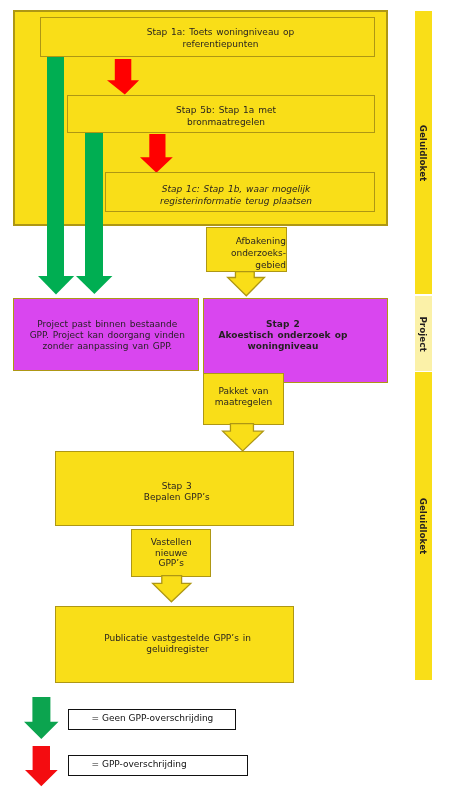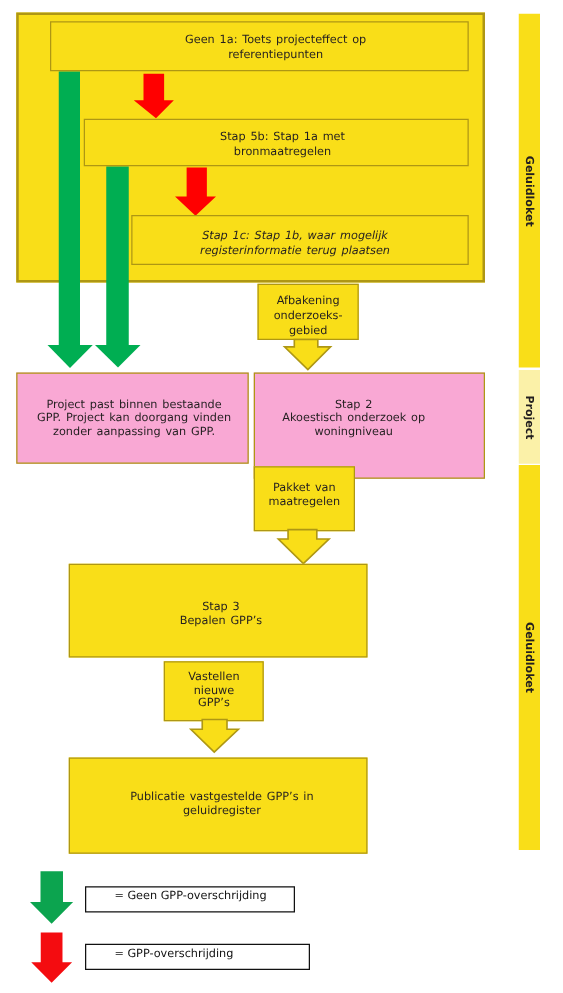--- a/index.html
+++ b/index.html
@@ -2,21 +2,21 @@
 <html><head>
 <meta charset="utf-8">
 <style>
   html,body{margin:0;padding:0;}
   body{width:450px;height:794px;background:#ffffff;position:relative;
        font-family:"DejaVu Sans",sans-serif;overflow:hidden;}
   .stage{position:absolute;left:0;top:0;width:450px;height:794px;}
   .nd{position:absolute;box-sizing:border-box;color:#231f20;}
   .yel{background:#F9DE18;border:1.2px solid #AE9714;}
   .thick{border-width:2px;}
-  .pale{background:#f9a8d4;border:1.6px solid #AE9714;padding-left:40px;}
+  .pale{background:#d946ef;border:1.6px solid #AE9714;padding-left:40px;}
   .lbl{position:absolute;left:0;right:0;text-align:center;white-space:pre-line;
        color:#231f20;line-height:11px;font-size:9px;word-spacing:1px;}
   .lgbox{position:absolute;box-sizing:border-box;background:#ffffff;
          border:1.5px solid #111;}
   .lgbox span{position:absolute;left:6.5px;top:50%;transform:translateY(-50%) translateY(-1.5px);
               color:#111;font-size:9px;white-space:nowrap;margin-left:16px;}
   .band{position:absolute;box-sizing:border-box;}
   .band span{position:absolute;left:50%;top:50%;
              transform:translate(-50%,-50%) rotate(90deg);
              color:#231f20;font-weight:bold;font-size:8.8px;white-space:nowrap;}
@@ -26,21 +26,21 @@
 <body>
 
 <div class="stage">
 
   <div class="nd yel thick" style="left:13px;top:10px;width:375px;height:216px;"></div>
 
   <div style="position:absolute;left:47.4px;top:57.3px;width:16.6px;height:218.8px;background:#00AE52;"></div>
   <div style="position:absolute;left:85.2px;top:133.3px;width:17.7px;height:142.8px;background:#00AE52;"></div>
 
   <div class="nd yel" style="left:40px;top:17.3px;width:335px;height:39.4px;">
-    <div class="lbl" style="top:8.5px;left:26px;line-height:11.7px;">Geen 1a: Toets projecteffect op
+    <div class="lbl" style="top:8.5px;left:26px;line-height:11.7px;">Stap 1a: Toets woningniveau op
 referentiepunten</div>
   </div>
 
   <svg class="ar" style="left:107.2px;top:58.8px;" width="32.1" height="35.6" viewBox="0 0 32.1 35.6">
     <path d="M7.8 0 L24.3 0 L24.3 21.3 L32.1 21.3 L17.8 35.6 L0 21.3 L7.8 21.3 Z" fill="#FF0000"></path>
   </svg>
 
   <div class="nd yel" style="left:67px;top:94.9px;width:308px;height:38.6px;">
     <div class="lbl" style="top:9.5px;left:10px;line-height:11.7px;">Stap 5b: Stap 1a met
 bronmaatregelen</div>
@@ -49,21 +49,21 @@
   <svg class="ar" style="left:139.9px;top:134.3px;" width="32.8" height="38.7" viewBox="0 0 32.8 38.7">
     <path d="M9.3 0 L25.5 0 L25.5 23.3 L32.8 23.3 L16.4 38.7 L0 23.3 L9.3 23.3 Z" fill="#FF0000"></path>
   </svg>
 
   <div class="nd yel" style="left:105px;top:172.4px;width:270px;height:39.8px;">
     <div class="lbl" style="top:10.5px;right:8px;line-height:11.7px;font-style:italic;">Stap 1c: Stap 1b, waar mogelijk
 registerinformatie terug plaatsen</div>
   </div>
 
   <div class="nd yel" style="left:206px;top:227px;width:81px;height:45px;">
-    <div class="lbl" style="top:8.2px;line-height:11.9px;">Afbakening
+    <div class="lbl" style="top:8.2px;line-height:11.9px;text-align:right;">Afbakening
 onderzoeks-
 gebied</div>
   </div>
 
   <svg class="ar" style="left:226.5px;top:271.3px;" width="38.1" height="25.4" viewBox="0 0 38.1 25.4">
     <path d="M8.45 0.65 L27.25 0.65 L27.25 6.5 L37.45 6.5 L19.3 24.75 L0.65 6.5 L8.45 6.5 Z" fill="#F9DE18" stroke="#AE9714" stroke-width="1.3" stroke-linejoin="miter"></path>
   </svg>
 
   <svg class="ar" style="left:38.1px;top:275.9px;" width="36.2" height="18.5" viewBox="0 0 36.2 18.5">
     <path d="M0 0 L36.2 0 L18 18.5 Z" fill="#00AE52"></path>
@@ -71,21 +71,21 @@
   <svg class="ar" style="left:75.7px;top:275.9px;" width="36.4" height="18" viewBox="0 0 36.4 18">
     <path d="M0 0 L36.4 0 L18.4 18 Z" fill="#00AE52"></path>
   </svg>
 
   <div class="nd pale" style="left:13px;top:298px;width:185.5px;height:73px;">
     <div class="lbl" style="top:20.4px;left:3px;line-height:10.9px;">Project past binnen bestaande
 GPP. Project kan doorgang vinden
 zonder aanpassing van GPP.</div>
   </div>
 
-  <div class="nd pale" style="left:202.7px;top:298px;width:185.5px;height:85px;">
+  <div class="nd pale" style="left:202.7px;top:298px;width:185.5px;height:85px;font-weight:bold;">
     <div class="lbl" style="top:20.4px;right:25px;line-height:10.8px;">Stap 2
 Akoestisch onderzoek op
 woningniveau</div>
   </div>
 
   <div class="nd yel" style="left:203.2px;top:372.6px;width:80.5px;height:52px;">
     <div class="lbl" style="top:12.4px;line-height:11.2px;">Pakket van
 maatregelen</div>
   </div>
 

